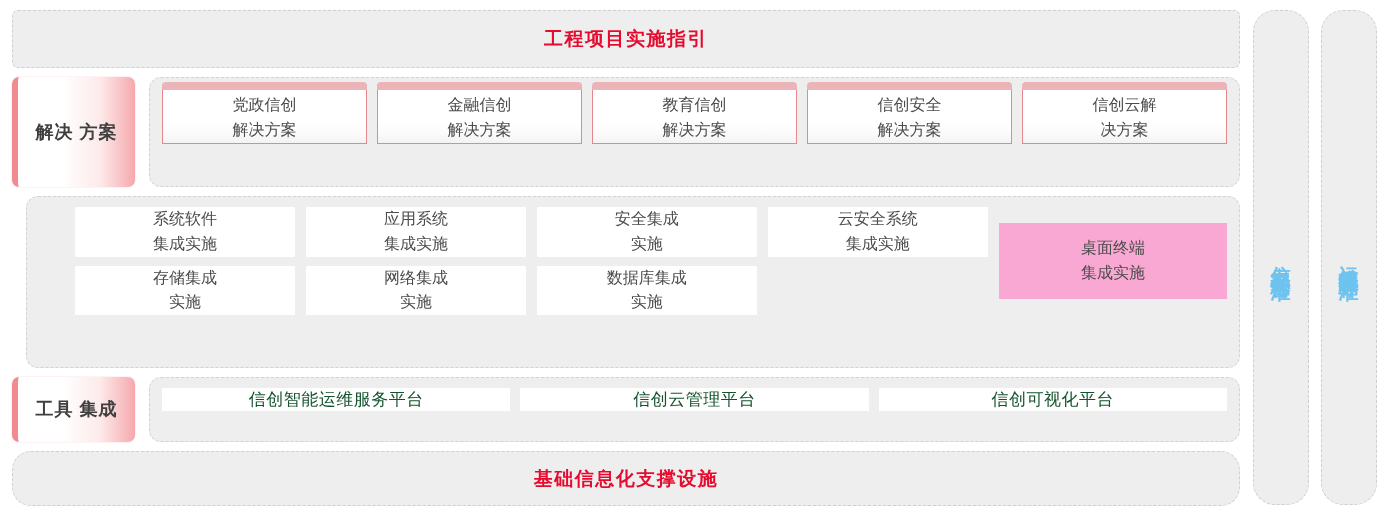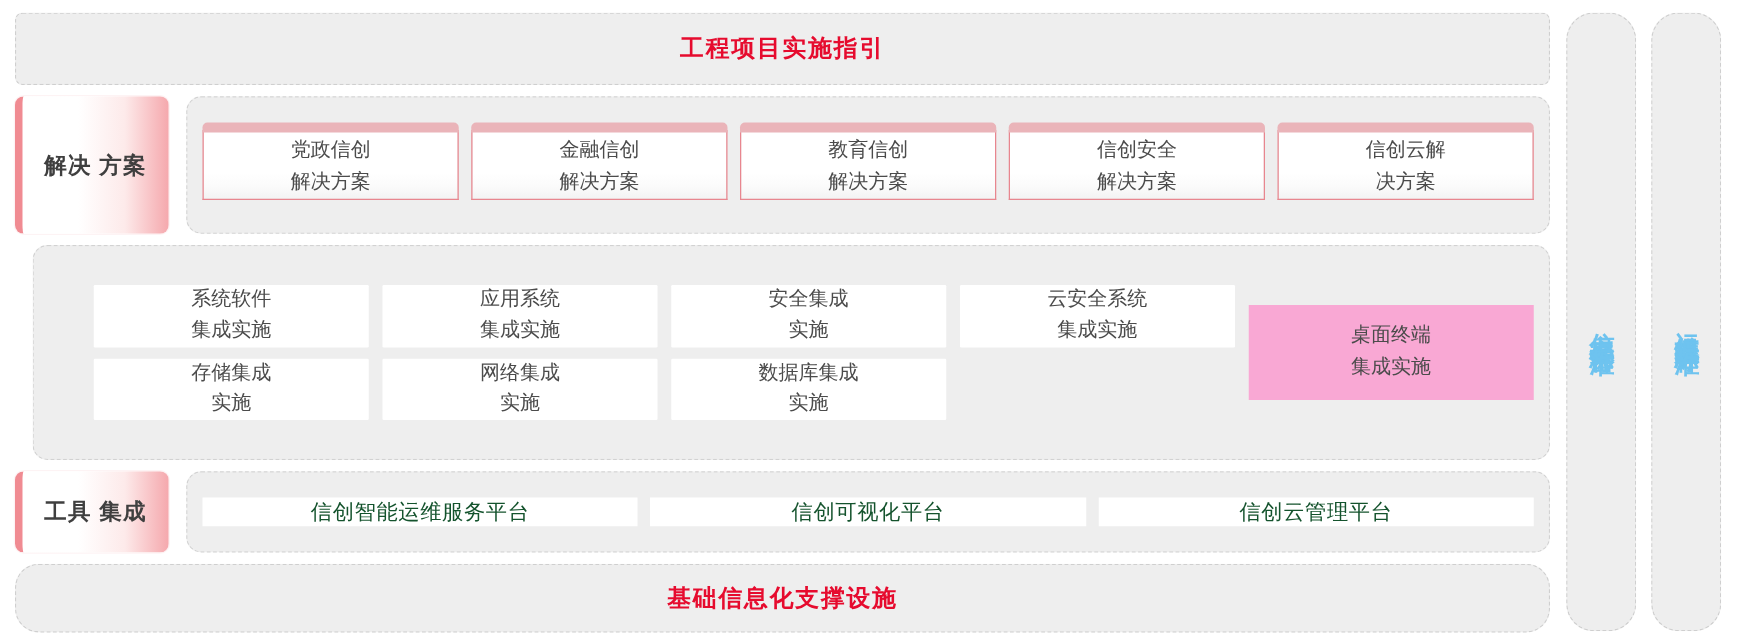--- a/index.html
+++ b/index.html
@@ -83,21 +83,21 @@
 
   
   .row-body {
     flex: 1 1 auto;
     margin-left: 14px;
     background: #eeeeee;
     border: 1px dashed #d2d2d2;
     border-radius: 12px;
     padding: 10px 12px;
     display: flex;
-    align-items: center;
+    align-items: flex-start;
     gap: 10px;
   }
 
   
   .sol-card {
     flex: 1 1 0;
     position: relative;
     background: linear-gradient(to bottom, #ffffff 0%, #ffffff 62%, #fbfbfb 82%, #f3f3f3 100%);
     border: 1px solid #e8868f;
     border-top: none;
@@ -293,24 +293,24 @@
     <div class="row row-tools">
       <div class="row-label">
         <span class="row-label-text">工具
 集成</span>
       </div>
       <div class="row-body">
         <div class="tool-card">
           <span class="tool-card-text">信创智能运维服务平台</span>
         </div>
         <div class="tool-card">
+          <span class="tool-card-text">信创云管理平台</span>
+        </div>
+        <div class="tool-card">
           <span class="tool-card-text">信创可视化平台</span>
-        </div>
-        <div class="tool-card">
-          <span class="tool-card-text">信创云管理平台</span>
         </div>
       </div>
     </div>
 
     <div class="banner banner-bottom" style="margin-top:9px;">
       <span class="banner-text">基础信息化支撑设施</span>
     </div>
 
   </div>
 

